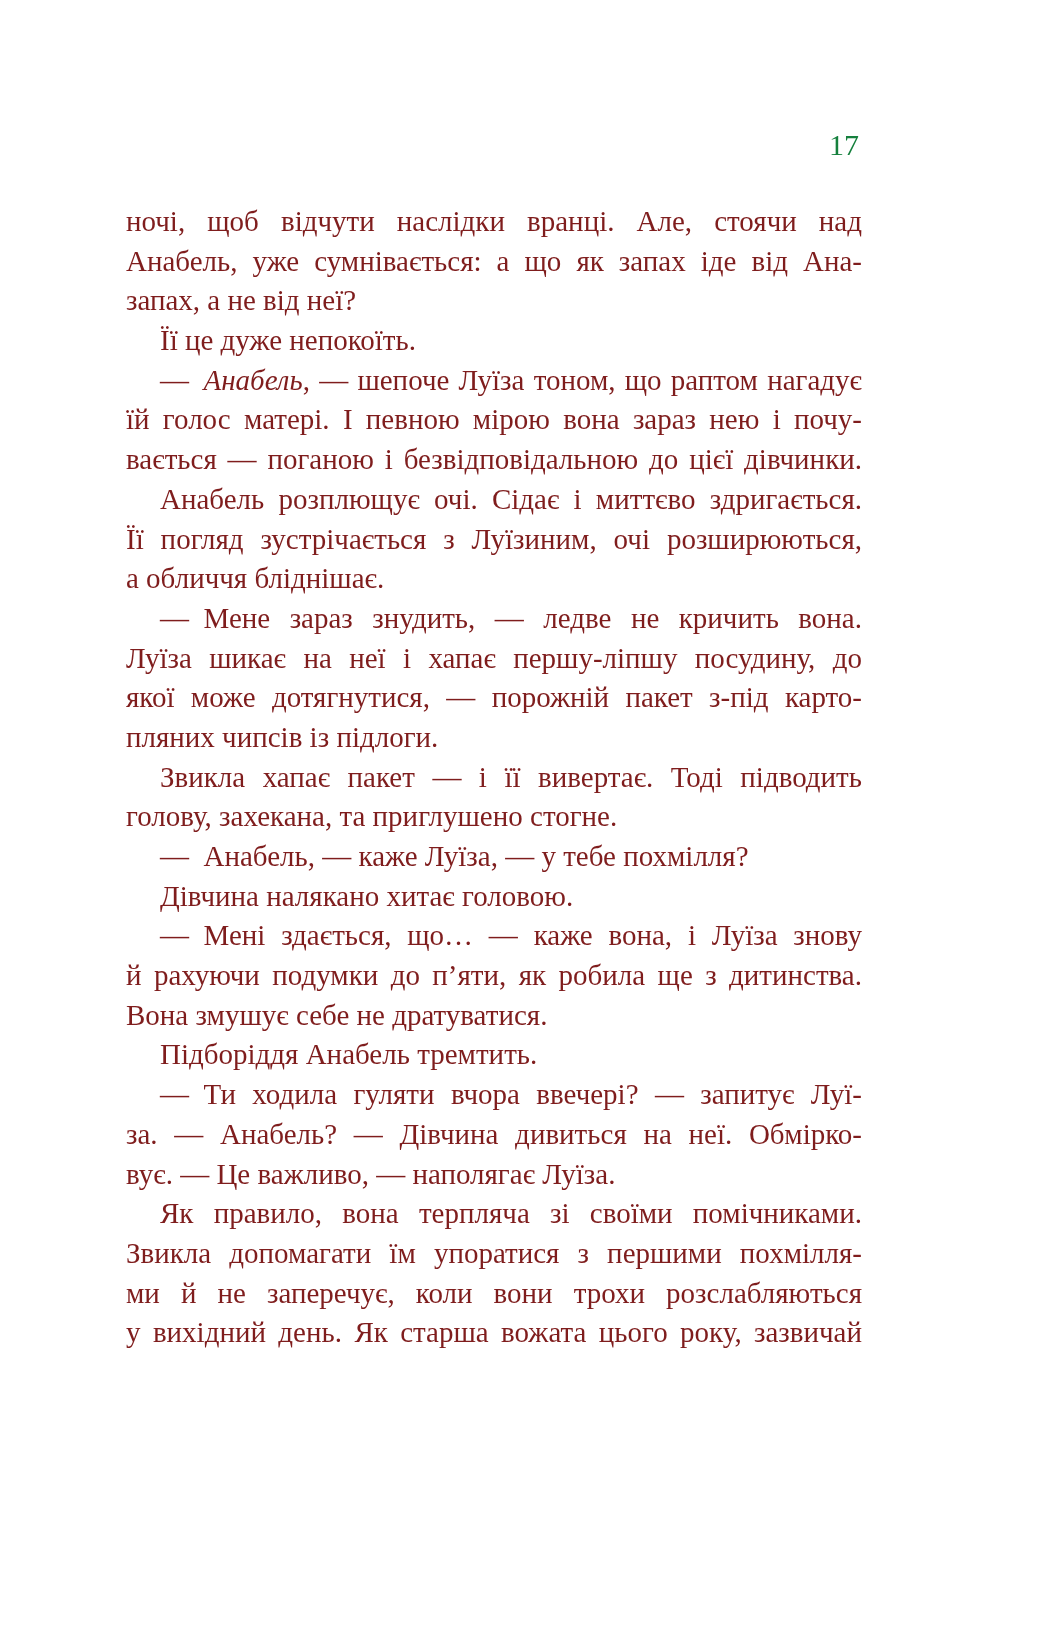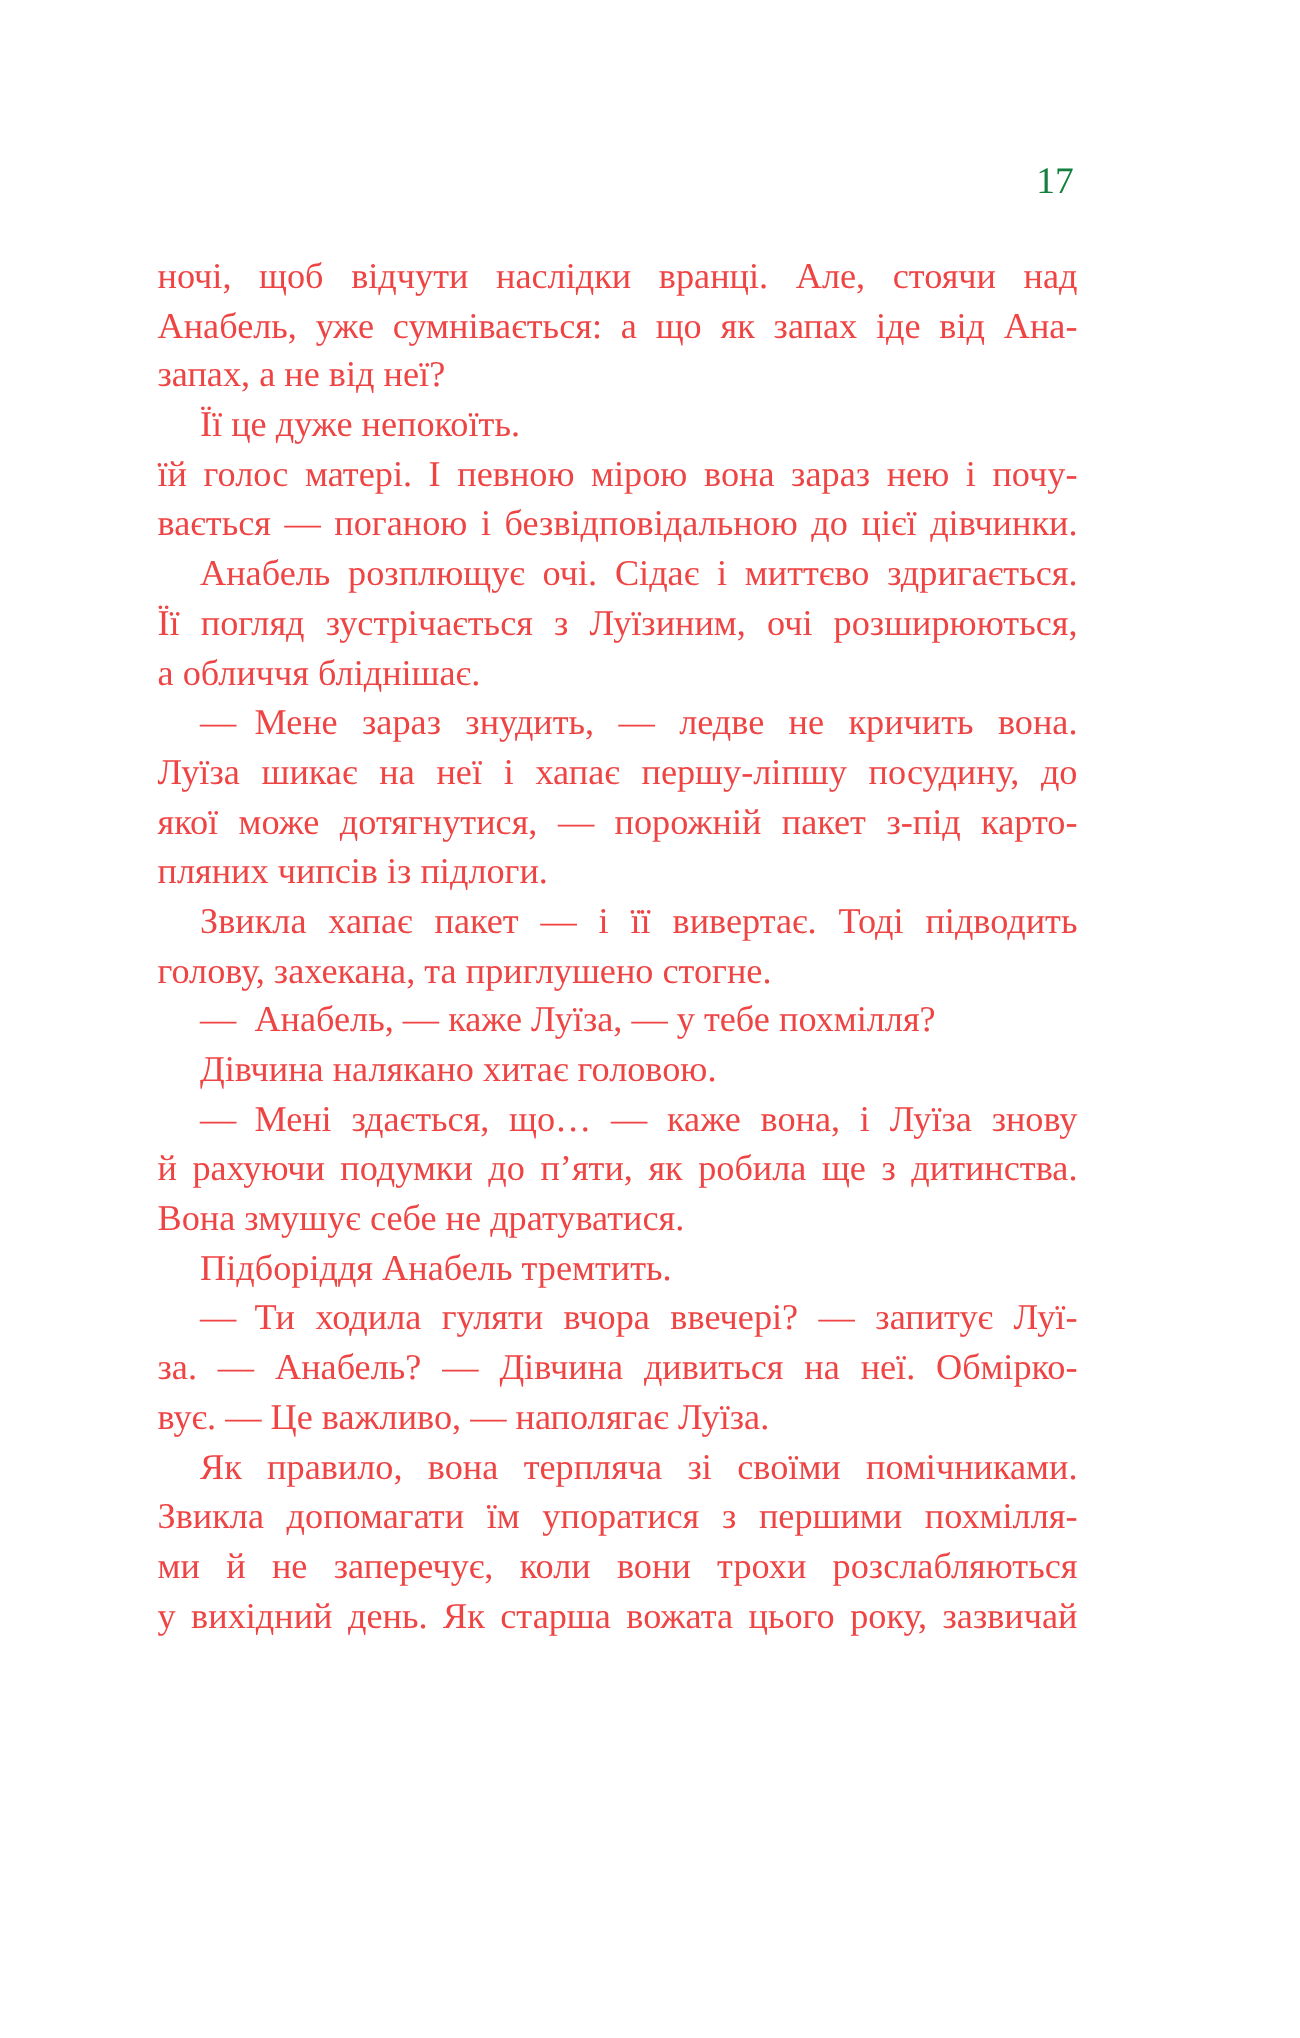--- a/index.html
+++ b/index.html
@@ -34,21 +34,21 @@
     top: 202px;
     left: 126px;
     width: 736px;
   }
   .line {
     font-size: 29px;
     line-height: 39.7px;
     height: 39.7px;
     white-space: normal;
     text-align: left;
-    color: #ef4444;
+    color: #7f1d1d;
   }
   .line.indent {
     padding-left: 34px;
   }
   .line.j {
     text-align: justify;
     text-align-last: justify;
     -moz-text-align-last: justify;
   }
   .line .it {
@@ -59,20 +59,21 @@
 <body>
 
 <div class="page">
   <div class="page-number">17</div>
 
   <div class="text-body">
       <div class="line j"><span>ночі, щоб відчути наслідки вранці. Але, стоячи над</span></div>
       <div class="line j"><span>Анабель, уже сумнівається: а що як запах іде від Ана-</span></div>
       <div class="line"><span>запах, а не від неї?</span></div>
       <div class="line indent"><span>Її це дуже непокоїть.</span></div>
+      <div class="line indent j"><span>— </span><span class="it">Анабель</span><span>, — шепоче Луїза тоном, що раптом нагадує</span></div>
       <div class="line j"><span>їй голос матері. І певною мірою вона зараз нею і почу-</span></div>
       <div class="line j"><span>вається — поганою і безвідповідальною до цієї дівчинки.</span></div>
       <div class="line indent j"><span>Анабель розплющує очі. Сідає і миттєво здригається.</span></div>
       <div class="line j"><span>Її погляд зустрічається з Луїзиним, очі розширюються,</span></div>
       <div class="line"><span>а обличчя бліднішає.</span></div>
       <div class="line indent j"><span>— Мене зараз знудить, — ледве не кричить вона.</span></div>
       <div class="line j"><span>Луїза шикає на неї і хапає першу-ліпшу посудину, до</span></div>
       <div class="line j"><span>якої може дотягнутися, — порожній пакет з-під карто-</span></div>
       <div class="line"><span>пляних чипсів із підлоги.</span></div>
       <div class="line indent j"><span>Звикла хапає пакет — і її вивертає. Тоді підводить</span></div>

